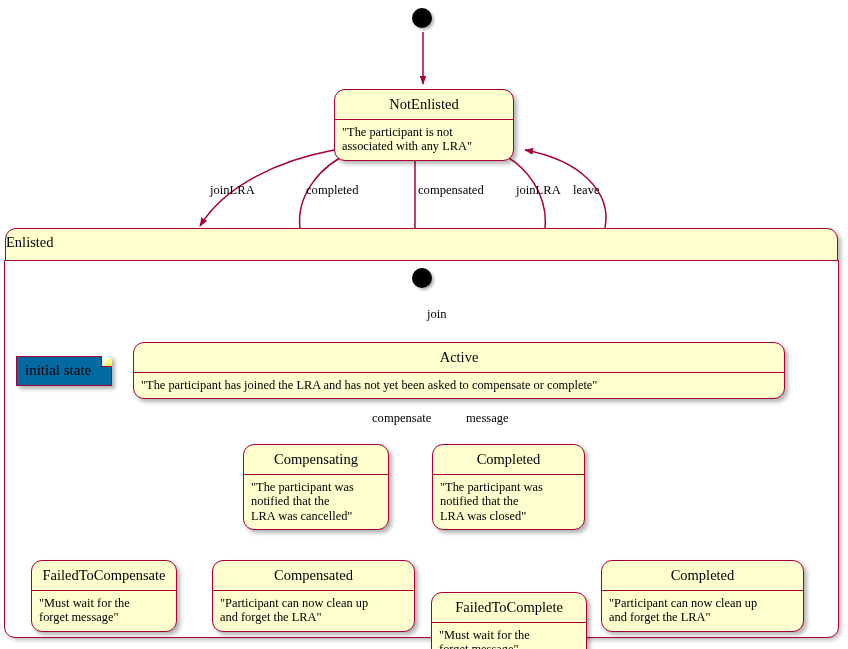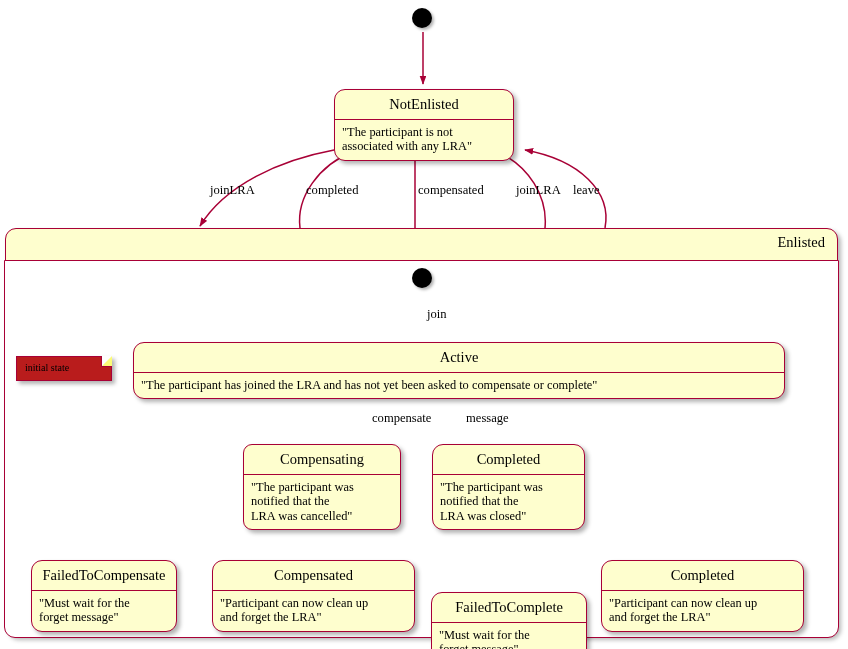--- a/index.html
+++ b/index.html
@@ -40,23 +40,23 @@
   
   .composite{
     position:absolute;
     border:1.6px solid #A80036;
     border-radius:11px;
     background:#FEFECE;
     box-sizing:border-box;
     box-shadow:3px 3px 4px rgba(0,0,0,0.28);
   }
   .composite .ctitle{
-    text-align:right;
+    text-align:left;
     font-size:14.5px;
-    padding:6px 12px 7px;
+    padding:6px 0 7px;
     line-height:1.0;
   }
   .composite .cbody{
     position:absolute;
     left:-1.6px;right:-1.6px;
     top:31px;bottom:-1.6px;
     background:#FFFFFF;
     border:1.6px solid #A80036;
     border-radius:0 0 11px 11px;
     box-sizing:border-box;
@@ -67,24 +67,24 @@
     position:absolute;
     width:20px;height:20px;
     border-radius:50%;
     background:#000000;
     box-shadow:2px 2px 3px rgba(0,0,0,0.30);
   }
 
   
   .note{
     position:absolute;
-    background:#b91c1c;
+    background:#0369a1;
     border:1.3px solid #A80036;
     box-sizing:border-box;
-    font-size:10px;
+    font-size:15px;
     line-height:1.0;
     padding:6px 16px 7px 8px;
     white-space:nowrap;
     box-shadow:3px 3px 4px rgba(0,0,0,0.30);
   }
   .note .fold{
     position:absolute;
     top:-1px;right:-1px;
     width:10px;height:10px;
     background:#FBFB77;
@@ -183,21 +183,21 @@
 
   <div class="state center" style="left:133px;top:342px;width:652px;">
     <div class="title">Active</div>
     <div class="sep"></div>
     <div class="desc">"The participant has joined the LRA and has not yet been asked to compensate or complete"</div>
   </div>
 
   <div class="elabel" style="left:372px;top:412px;">compensate</div>
   <div class="elabel" style="left:466px;top:412px;">message</div>
 
-  <div class="state" style="left:243px;top:444px;width:158px;border-radius:9px;">
+  <div class="state" style="left:243px;top:444px;width:146px;">
     <div class="title">Compensating</div>
     <div class="sep"></div>
     <div class="desc">"The participant was
 notified that the
 LRA was cancelled"</div>
   </div>
 
   <div class="state" style="left:432px;top:444px;width:153px;">
     <div class="title">Completed</div>
     <div class="sep"></div>

